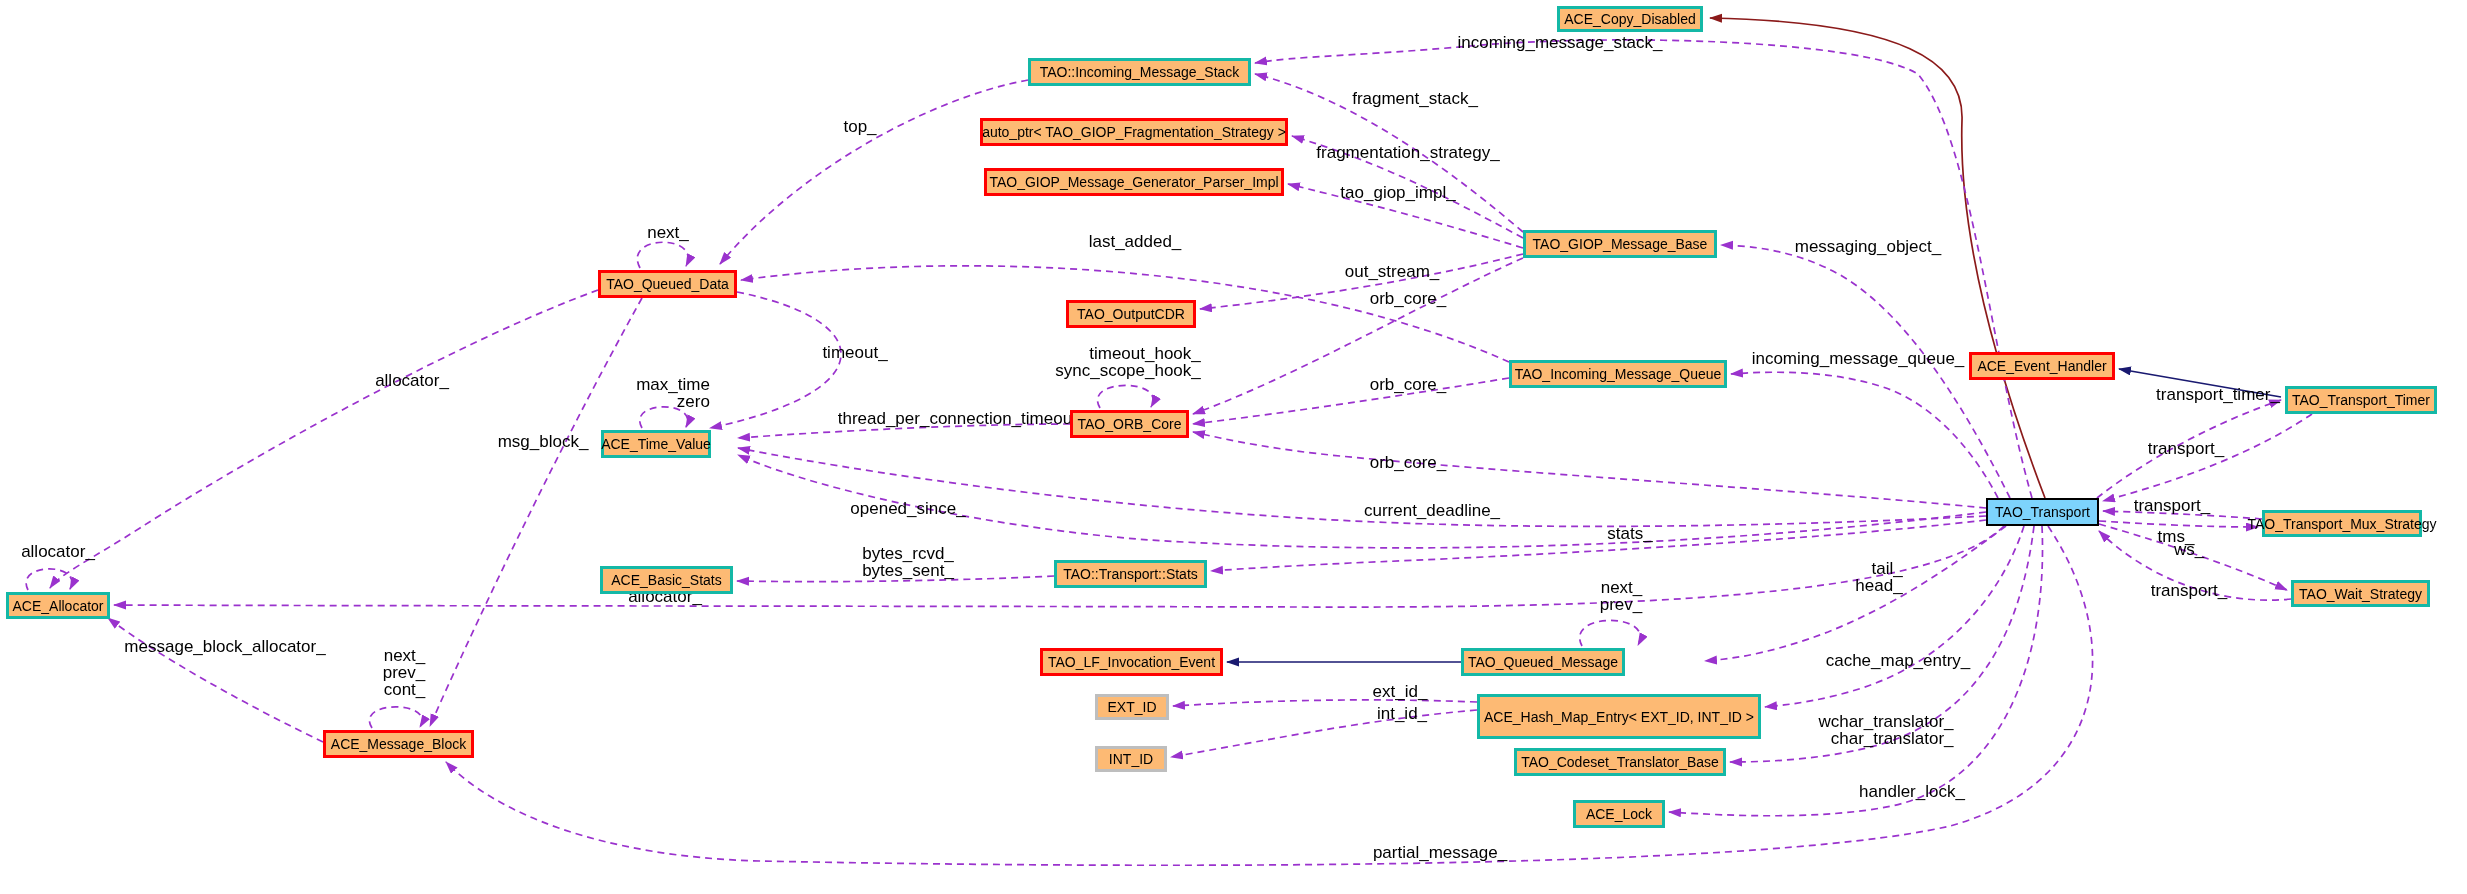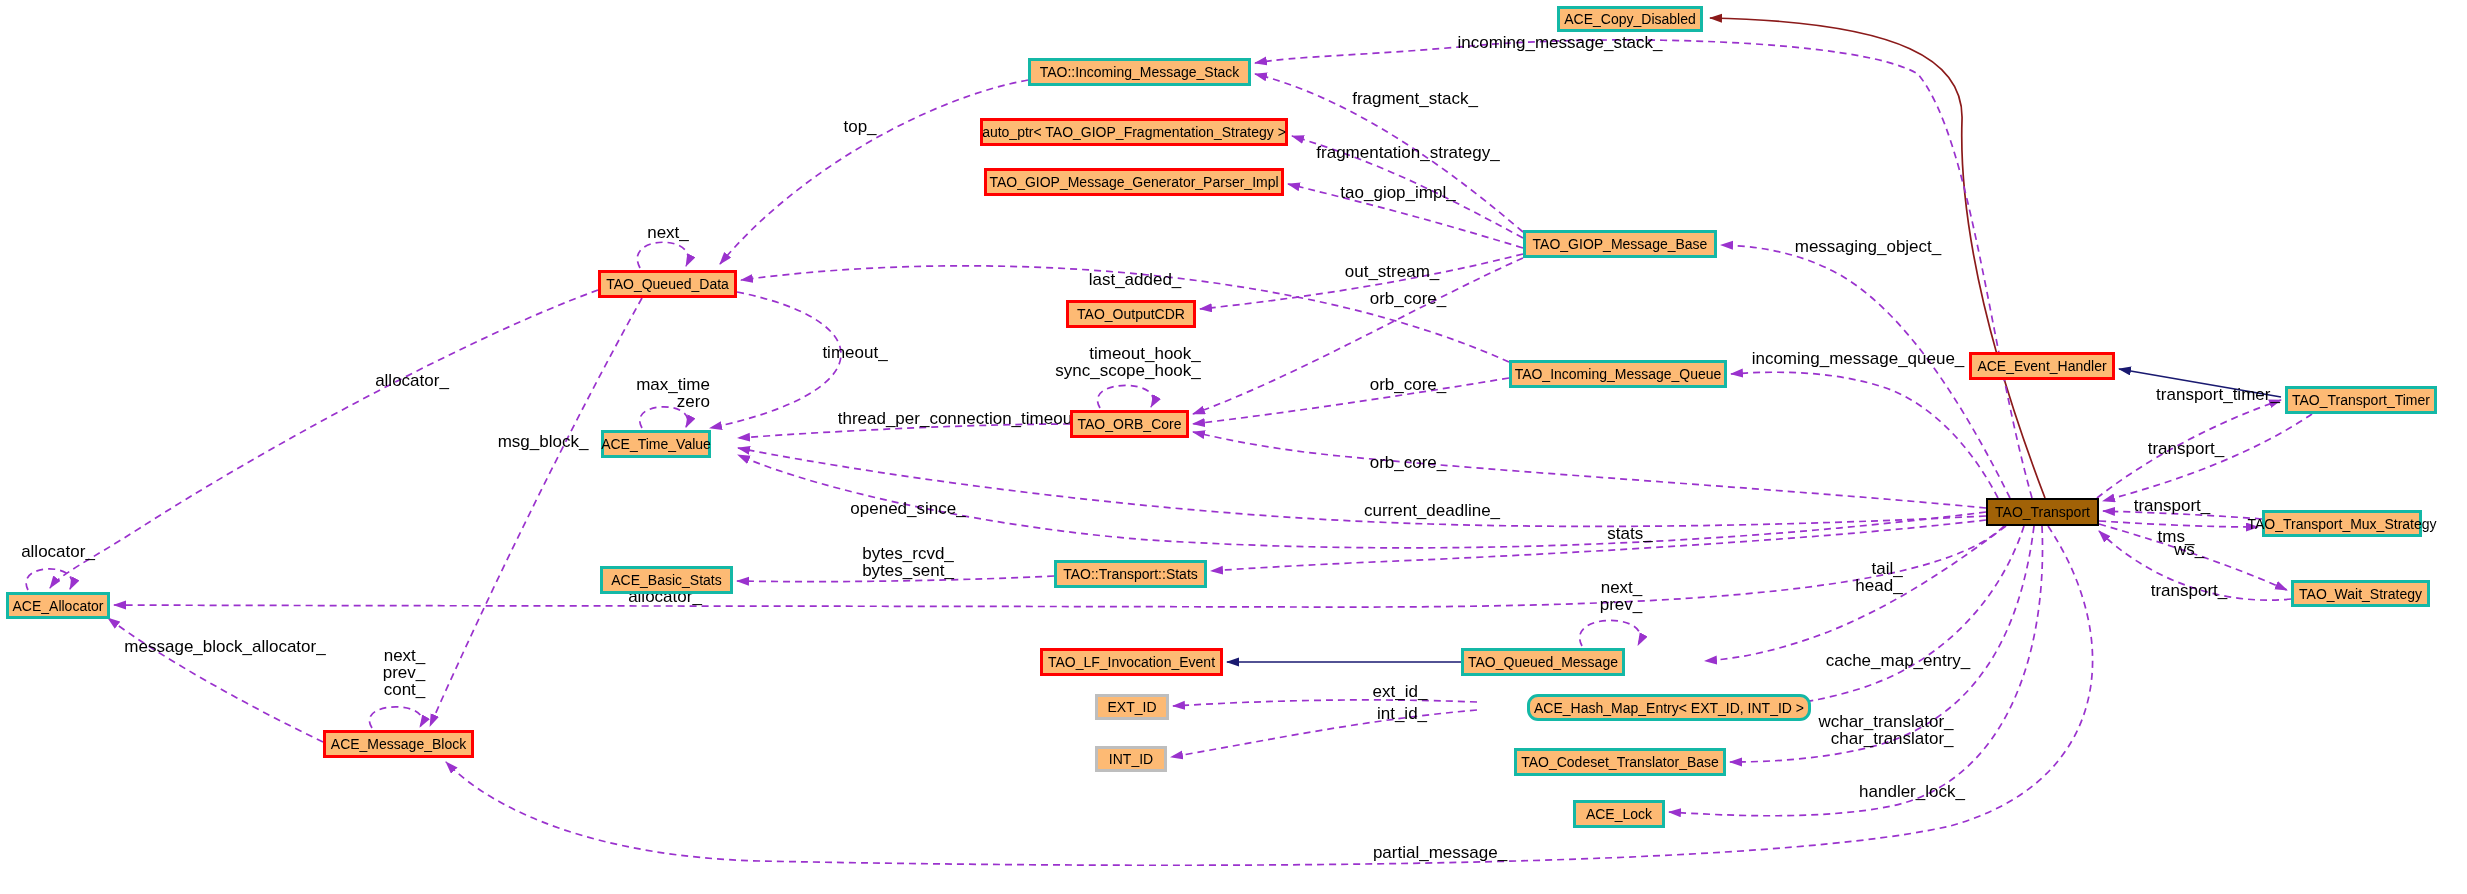--- a/index.html
+++ b/index.html
@@ -7,21 +7,21 @@
           font-family:"Liberation Sans",sans-serif;overflow:hidden;}
   #edge-svg{position:absolute;left:0;top:0;}
   path.usage{stroke:#9a32cd;stroke-width:1.7;fill:none;stroke-dasharray:7 5;}
   path.public{stroke:#191970;stroke-width:1.7;fill:none;}
   path.private{stroke:#8b1a1a;stroke-width:1.7;fill:none;}
   .node{position:absolute;display:flex;align-items:center;justify-content:center;
         font-size:14px;white-space:nowrap;background:#fdba74;border:3px solid #14b8a6;
         color:#000000;box-sizing:border-box;z-index:2;cursor:pointer;}
   .node.red{border-color:#ff0000;}
   .node.gray{border-color:#bebebe;}
-  .node.main{background:#a16207;border:2px solid #000000;}
+  .node.main{background:#7dd3fc;border:2px solid #000000;}
   .elabel{position:absolute;transform:translate(-50%,-50%);text-align:right;
           font-size:17px;line-height:17px;color:#000000;white-space:pre;z-index:1;}
 </style>
 </head>
 <body>
 
 <div id="canvas">
   <svg id="edge-svg" width="2467" height="894">
     <defs>
       <marker id="arrow-usage" markerWidth="13" markerHeight="10" refX="12" refY="4.5" orient="auto" markerUnits="userSpaceOnUse">
@@ -80,21 +80,21 @@
         <path d="M 2099,524 C 2172,545 2232,566 2287,590" class="usage" marker-end="url(#arrow-usage)"></path>
         <path d="M 2291,599 C 2212,607 2140,572 2099,531" class="usage" marker-end="url(#arrow-usage)"></path>
       </g>
   </svg>
   <div id="label-layer">
       <div class="elabel" style="left: 1560px; top: 42px;">incoming_message_stack_</div>
       <div class="elabel" style="left: 1415px; top: 98px;">fragment_stack_</div>
       <div class="elabel" style="left: 1408px; top: 152px;">fragmentation_strategy_</div>
       <div class="elabel" style="left: 1398px; top: 192px;">tao_giop_impl_</div>
       <div class="elabel" style="left: 1392px; top: 271px;">out_stream_</div>
-      <div class="elabel" style="left: 1135px; top: 241px; margin-top: 38px;">last_added_</div>
+      <div class="elabel" style="left: 1135px; top: 241px;">last_added_</div>
       <div class="elabel" style="left: 860px; top: 126px;">top_</div>
       <div class="elabel" style="left: 668px; top: 232px;">next_</div>
       <div class="elabel" style="left: 1868px; top: 246px;">messaging_object_</div>
       <div class="elabel" style="left: 1408px; top: 298px;">orb_core_</div>
       <div class="elabel" style="left: 1408px; top: 384px;">orb_core_</div>
       <div class="elabel" style="left: 1408px; top: 462px;">orb_core_</div>
       <div class="elabel" style="left: 1128px; top: 362px;">timeout_hook_
 sync_scope_hook_</div>
       <div class="elabel" style="left: 962px; top: 418px;">thread_per_connection_timeout_</div>
       <div class="elabel" style="left: 855px; top: 352px;">timeout_</div>
@@ -189,21 +189,21 @@
       </div>
       <div class="node red" style="left: 1040px; top: 648px; width: 183px; height: 28px;">
         <span>TAO_LF_Invocation_Event</span>
       </div>
       <div class="node black" style="left: 1461px; top: 648px; width: 164px; height: 28px;">
         <span>TAO_Queued_Message</span>
       </div>
       <div class="node gray" style="left: 1095px; top: 694px; width: 74px; height: 26px;">
         <span>EXT_ID</span>
       </div>
-      <div class="node black" style="left: 1527px; top: 694px; width: 284px; height: 27px; border-radius: 11px;">
+      <div class="node black" style="left: 1477px; top: 694px; width: 284px; height: 45px;">
         <span>ACE_Hash_Map_Entry&lt; EXT_ID, INT_ID &gt;</span>
       </div>
       <div class="node red" style="left: 323px; top: 730px; width: 151px; height: 28px;">
         <span>ACE_Message_Block</span>
       </div>
       <div class="node gray" style="left: 1095px; top: 746px; width: 72px; height: 26px;">
         <span>INT_ID</span>
       </div>
       <div class="node black" style="left: 1514px; top: 748px; width: 212px; height: 28px;">
         <span>TAO_Codeset_Translator_Base</span>

